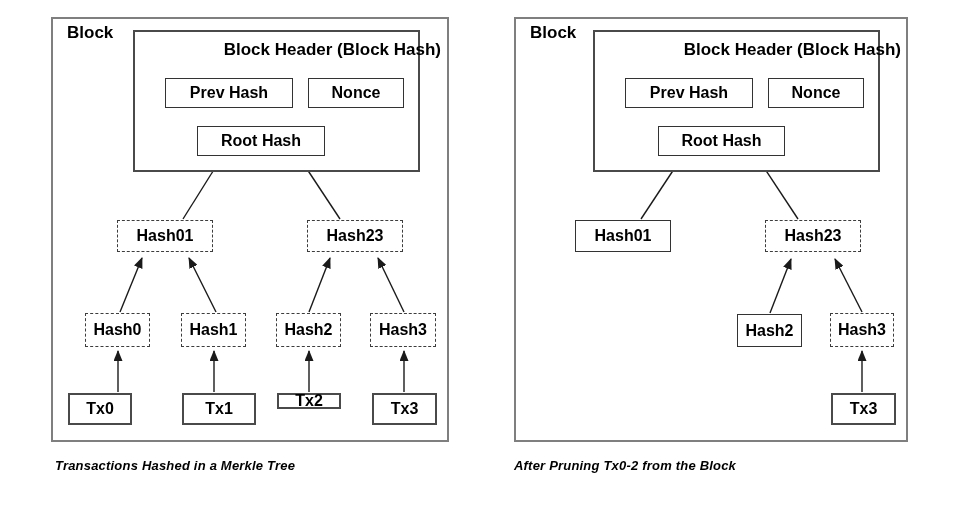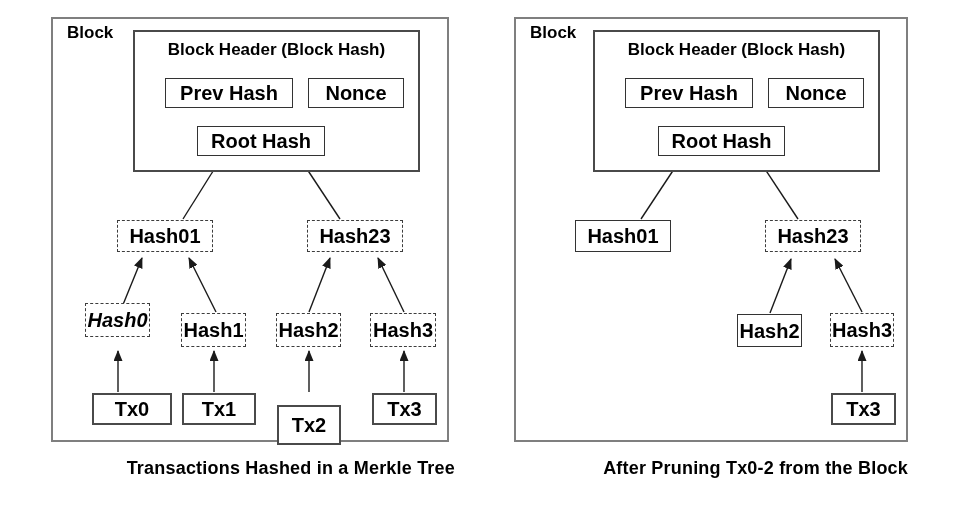--- a/index.html
+++ b/index.html
@@ -9,28 +9,28 @@
     font-family:"Liberation Sans", sans-serif;
     font-weight:bold; color:#000;
     overflow:hidden;
   }
   .abs { position:absolute; box-sizing:border-box; }
   .outer-box  { border:2px solid #7f7f7f; background:transparent; }
   .header-box { border:2px solid #4a4a4a; background:#ffffff; }
   .box {
     position:absolute; box-sizing:border-box;
     display:flex; align-items:center; justify-content:center;
-    background:#ffffff; font-size:20px; line-height:1; white-space:nowrap;
+    background:#ffffff; font-size:16px; line-height:1; white-space:nowrap;
   }
   .solid  { border:2px solid #4a4a4a; }
   .solid-thin { border:1.5px solid #333333; }
   .dashed { border:1.4px dashed #3d3d3d; }
   .block-label  { position:absolute; font-size:17px; }
-  .header-title { position:absolute; text-align:center; font-size:17px; }
-  .caption { position:absolute; text-align:right; font-size:18px; letter-spacing:0.2px; }
+  .header-title { position:absolute; text-align:right; font-size:17px;margin-left:21px; }
+  .caption { position:absolute; text-align:left; font-size:13px; letter-spacing:0.2px;font-style:italic; }
   svg.arrows { position:absolute; left:0; top:0; width:960px; height:512px; }
   svg.arrows line { stroke:#1a1a1a; stroke-width:1.4; }
 </style>
 </head>
 <body>
 
 <div class="stage">
 
   <svg class="arrows" viewBox="0 0 960 512">
     <defs>
@@ -64,28 +64,28 @@
   <div class="abs header-box" style="left:133px; top:30px; width:287px; height:142px;"></div>
   <div class="header-title" style="left:133px; top:40px; width:287px;">Block Header (Block Hash)</div>
 
   <div class="box solid-thin" style="left:165px; top:78px; width:128px; height:30px;">Prev Hash</div>
   <div class="box solid-thin" style="left:308px; top:78px; width:96px; height:30px;">Nonce</div>
   <div class="box solid-thin" style="left:197px; top:126px; width:128px; height:30px;">Root Hash</div>
 
   <div class="box dashed" style="left:117px; top:220px; width:96px; height:32px;">Hash01</div>
   <div class="box dashed" style="left:307px; top:220px; width:96px; height:32px;">Hash23</div>
 
-  <div class="box dashed" style="left:85px;  top:303px; width:65px; height:34px;font-style:italic;">Hash0</div>
+  <div class="box dashed" style="left:85px;  top:313px; width:65px; height:34px;">Hash0</div>
   <div class="box dashed" style="left:181px; top:313px; width:65px; height:34px;text-align:right;">Hash1</div>
   <div class="box dashed" style="left:276px; top:313px; width:65px; height:34px;">Hash2</div>
   <div class="box dashed" style="left:370px; top:313px; width:66px; height:34px;">Hash3</div>
 
-  <div class="box solid" style="left:92px;  top:393px; width:80px; height:32px;">Tx0</div>
+  <div class="box solid" style="left:68px;  top:393px; width:64px; height:32px;">Tx0</div>
   <div class="box solid" style="left:182px; top:393px; width:74px; height:32px;">Tx1</div>
-  <div class="box solid" style="left:277px; top:405px; width:64px; height:40px;">Tx2</div>
+  <div class="box solid" style="left:277px; top:393px; width:64px; height:16px;">Tx2</div>
   <div class="box solid" style="left:372px; top:393px; width:65px; height:32px;">Tx3</div>
 
   <div class="caption" style="left:55px; top:458px; width:400px;">Transactions Hashed in a Merkle Tree</div>
 
   <div class="abs outer-box" style="left:514px; top:17px; width:394px; height:425px;"></div>
 
   <span class="block-label" style="left:530px; top:23px;">Block</span>
 
   <div class="abs header-box" style="left:593px; top:30px; width:287px; height:142px;"></div>
   <div class="header-title" style="left:593px; top:40px; width:287px;">Block Header (Block Hash)</div>

